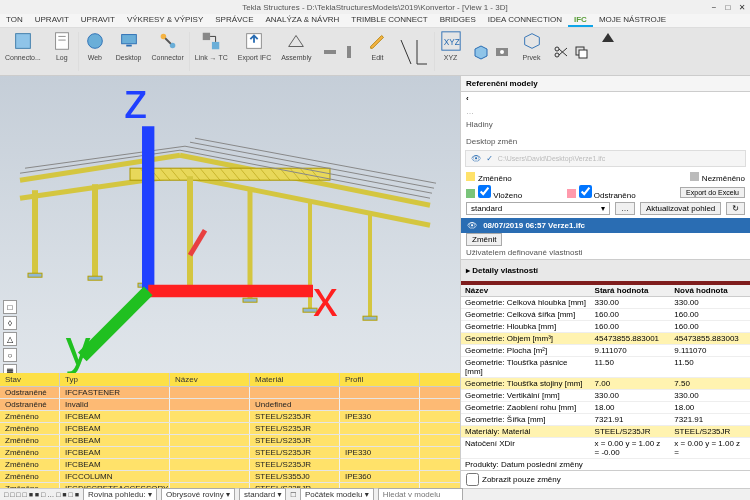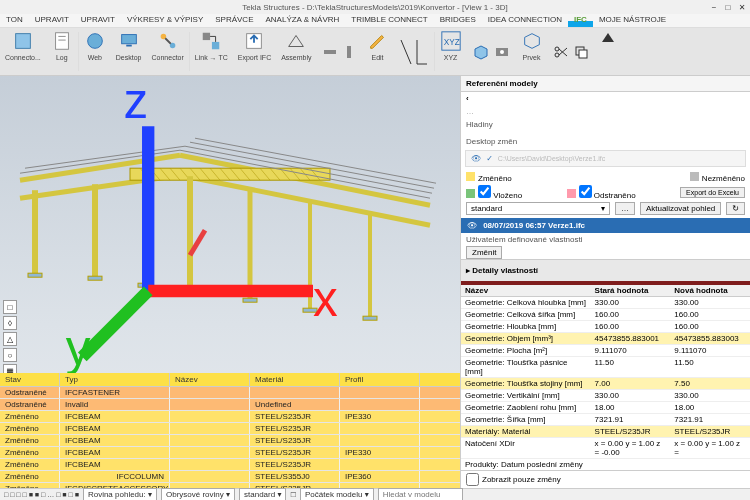--- a/index.html
+++ b/index.html
@@ -2,21 +2,21 @@
 <html><head>
 <meta charset="utf-8">
 <style>
 * { box-sizing: border-box; margin: 0; padding: 0; font-family: 'Segoe UI', sans-serif; }
 body { width: 750px; height: 500px; overflow: hidden; background: #fff; font-size: 9px; }
 .titlebar { height: 14px; background: #f0f0f0; display: flex; align-items: center; justify-content: center; font-size: 8px; color: #555; position: relative; }
 .titlebar .sysbtn { position: absolute; right: 3px; display: flex; gap: 4px; }
 .titlebar .sysbtn span { width: 10px; height: 10px; display: inline-flex; align-items: center; justify-content: center; font-size: 8px; color: #333; }
 .menubar { height: 14px; background: #f5f5f5; display: flex; font-size: 8px; color: #333; border-bottom: 1px solid #ddd; }
 .menubar .tab { padding: 1px 6px; cursor: pointer; }
-.menubar .tab.active { color: #5a9e3a; border-bottom: 6px solid #0ea5e9; font-weight: bold; }
+.menubar .tab.active { color: #5a9e3a; border-bottom: 2px solid #0ea5e9; font-weight: bold; }
 .ribbon { height: 48px; background: #e5e5e5; display: flex; border-bottom: 1px solid #ccc; }
 .ribbon-icon { width: 22px; height: 22px; margin-bottom: 2px; }
 .ribbon-label { font-size: 7px; color: #444; }
 .ribbon-item { display: flex; flex-direction: column; align-items: center; padding: 2px 5px; }
 .main { display: flex; height: calc(500px - 14px - 14px - 48px - 12px); }
 .viewport { flex: 1; position: relative; background: linear-gradient(180deg, #c5ced8 0%, #dce2e8 60%, #e8ebef 100%); overflow: hidden; }
 .viewport svg { width: 100%; height: 70%; }
 .axis { position: absolute; bottom: 115px; right: 20px; }
 .toolbar-left { position: absolute; left: 3px; bottom: 110px; display: flex; flex-direction: column; gap: 2px; }
 .toolbar-left span { width: 14px; height: 14px; background: #fff; border: 1px solid #999; font-size: 8px; display: flex; align-items: center; justify-content: center; }
@@ -328,21 +328,21 @@
           </div>
           <div class="mt-row yellow">
             <div style="width: 60px;">Změněno</div>
             <div style="width: 110px;">IFCBEAM</div>
             <div style="width: 80px;"></div>
             <div style="width: 90px;">STEEL/S235JR</div>
             <div style="width: 80px;"></div>
           </div>
           <div class="mt-row yellow">
             <div style="width: 60px;">Změněno</div>
-            <div style="width: 110px; text-align: right;">IFCCOLUMN</div>
+            <div style="width: 110px;">IFCCOLUMN</div>
             <div style="width: 80px;"></div>
             <div style="width: 90px;">STEEL/S355J0</div>
             <div style="width: 80px;">IPE360</div>
           </div>
           <div class="mt-row yellow">
             <div style="width: 60px;">Změněno</div>
             <div style="width: 110px;">IFCDISCRETEACCESSORY</div>
             <div style="width: 80px;"></div>
             <div style="width: 90px;">STEEL/S235JR</div>
             <div style="width: 80px;"></div>
@@ -383,24 +383,24 @@
         <span class="dropdown" style="flex:1"><span>standard</span> <span style="float:right">▾</span></span>
         <span class="btn">…</span>
         <span class="btn">Aktualizovat pohled</span>
         <span class="btn">↻</span>
       </div>
     </div>
     <div class="file-bar">
       <span>👁</span>
       <span style="font-weight:bold">08/07/2019 06:57 Verze1.ifc</span>
     </div>
-    <div class="sp-section" style="color:#555">Uživatelem definované vlastnosti</div>
     <div class="sp-section">
       <span class="btn">Změnit</span>
     </div>
+    <div class="sp-section" style="color:#555">Uživatelem definované vlastnosti</div>
     <div class="details-head">▸ <span>Detaily vlastností</span></div>
     <div class="details-table">
       <div class="dt-head">
         <div>Název</div>
         <div>Stará hodnota</div>
         <div>Nová hodnota</div>
       </div>
       <div id="details-body">
           <div class="dt-row">
             <div>Geometrie: Celková hloubka [mm]</div>

